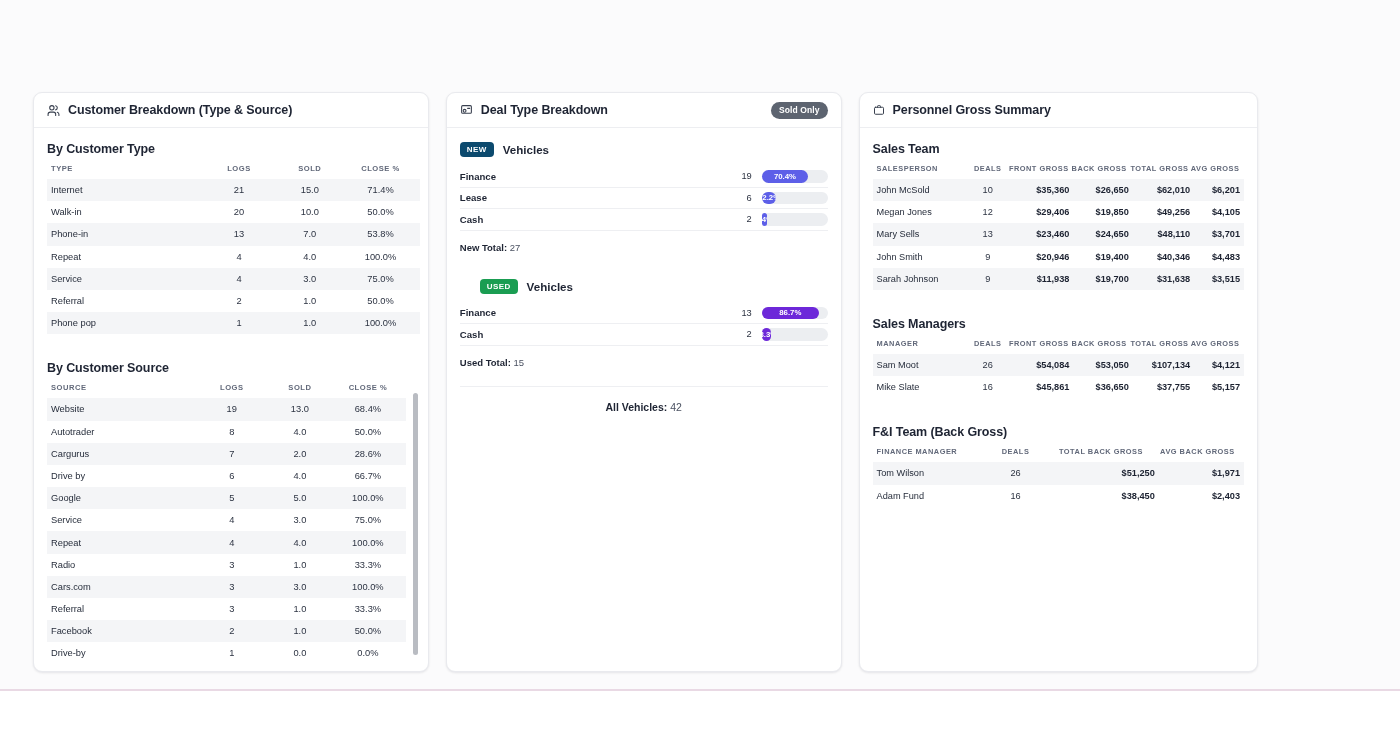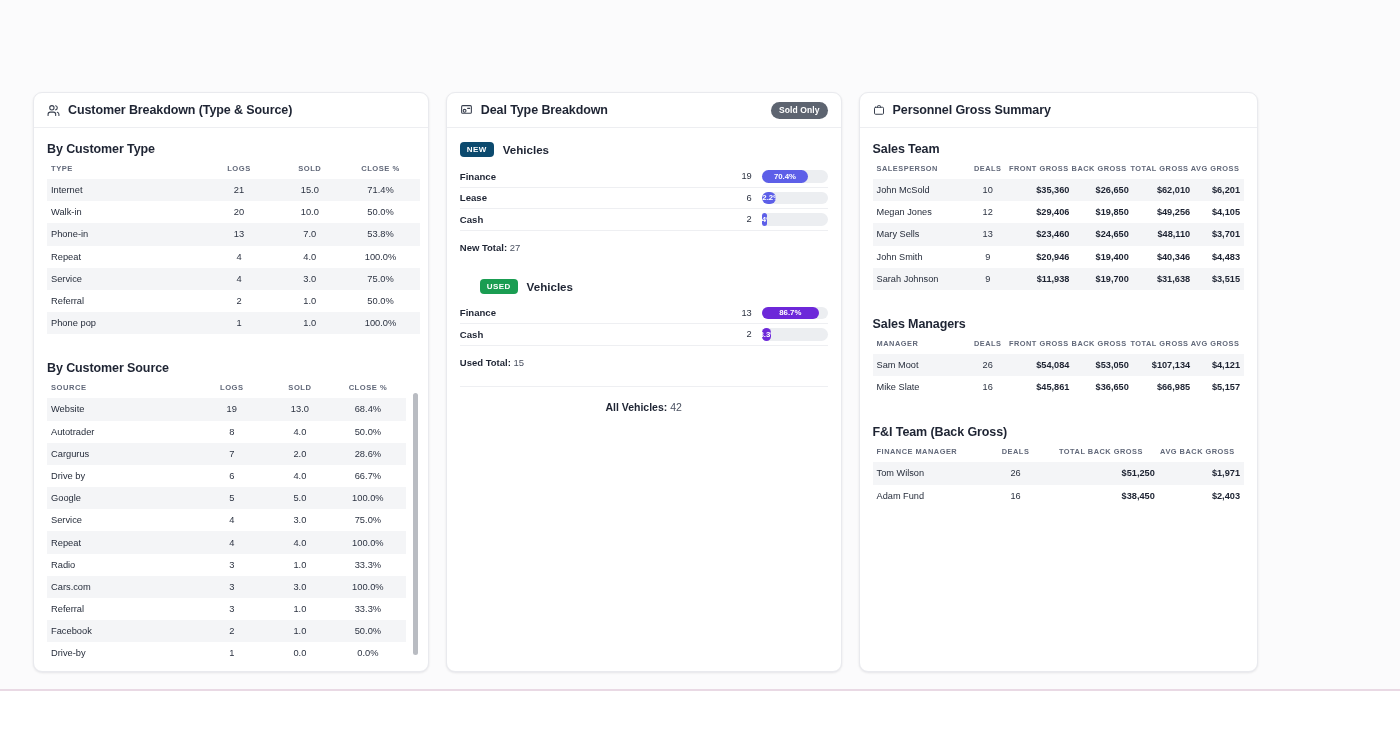--- a/index.html
+++ b/index.html
@@ -595,21 +595,21 @@
                 <td class="c3 num">$54,084</td>
                 <td class="c4 num">$53,050</td>
                 <td class="c5 num">$107,134</td>
                 <td class="c6 num">$4,121</td>
               </tr>
               <tr>
                 <td class="c1">Mike Slate</td>
                 <td class="c2 deals">16</td>
                 <td class="c3 num">$45,861</td>
                 <td class="c4 num">$36,650</td>
-                <td class="c5 num">$66,985</td>
+                <td class="c5 num">$37,755</td>
                 <td class="c6 num">$5,157</td>
               </tr>
             </tbody>
         </table>
 
         <h3 class="sec-title gap">F&amp;I Team (Back Gross)</h3>
         <table class="dt gross fi">
           <thead>
             <tr>
               <th class="c1">FINANCE MANAGER</th>

